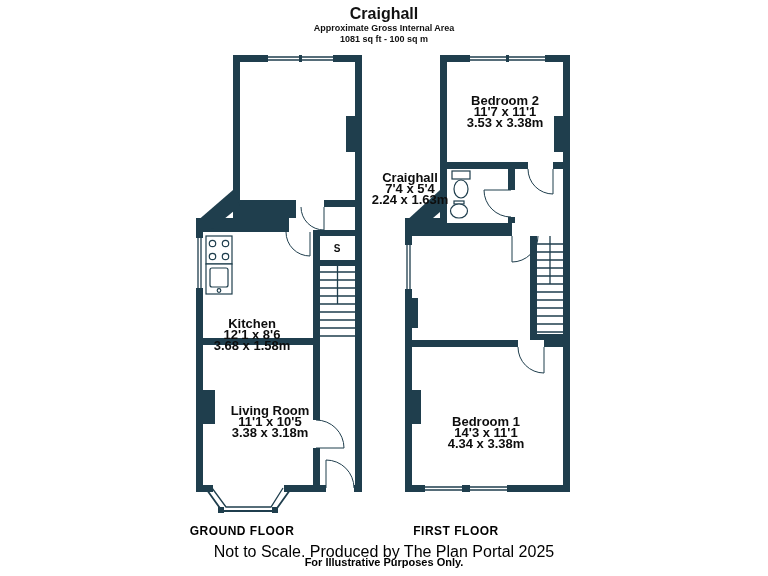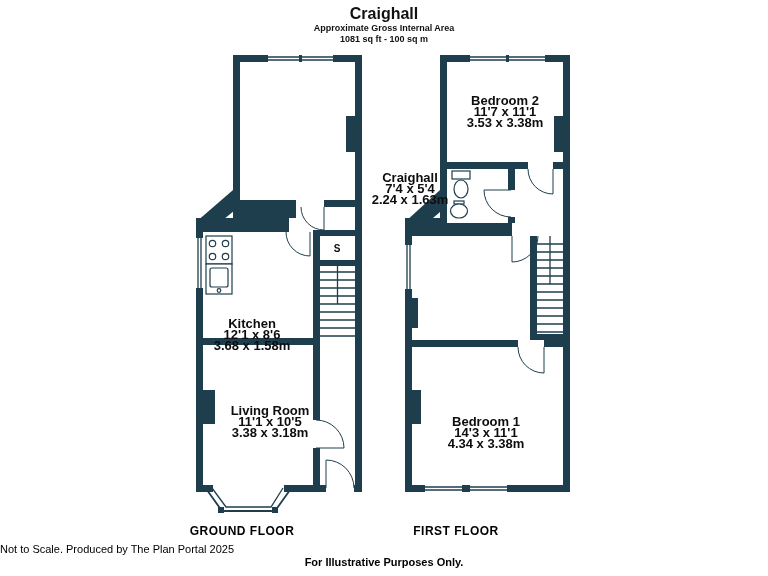--- a/index.html
+++ b/index.html
@@ -15,21 +15,21 @@
   .fx{stroke:var(--wall);stroke-width:1.2;fill:#fff;}
   .titleblock{position:absolute;top:5px;left:0;width:100%;text-align:center;}
   .t1{font-size:16px;font-weight:bold;line-height:18px;}
   .t2{font-size:9px;font-weight:bold;line-height:11px;}
   .t3{font-size:9px;font-weight:bold;line-height:11px;}
   .rl{position:absolute;transform:translate(-50%,-50%);text-align:center;
       font-size:13px;font-weight:bold;line-height:11px;white-space:nowrap;color:#0d0d0d;}
   .storage{position:absolute;transform:translate(-50%,-50%);font-size:10px;font-weight:bold;color:#0d0d0d;}
   .floor-label{position:absolute;transform:translate(-50%,-50%);font-size:12px;font-weight:bold;
                letter-spacing:.5px;color:#000;white-space:nowrap;}
-  .f1{position:absolute;top:543px;left:0;width:100%;text-align:left;font-size:11px;color:#000;}
+  .f1{position:absolute;top:543px;left:0;width:100%;text-align:center;font-size:16px;color:#000;}
   .f2{position:absolute;top:556px;left:0;width:100%;text-align:center;font-size:11px;font-weight:bold;color:#000;}
 </style>
 </head>
 <body>
 
 <div class="canvas">
 
   <div class="titleblock">
     <div class="t1">Craighall</div>
     <div class="t2">Approximate Gross Internal Area</div>

